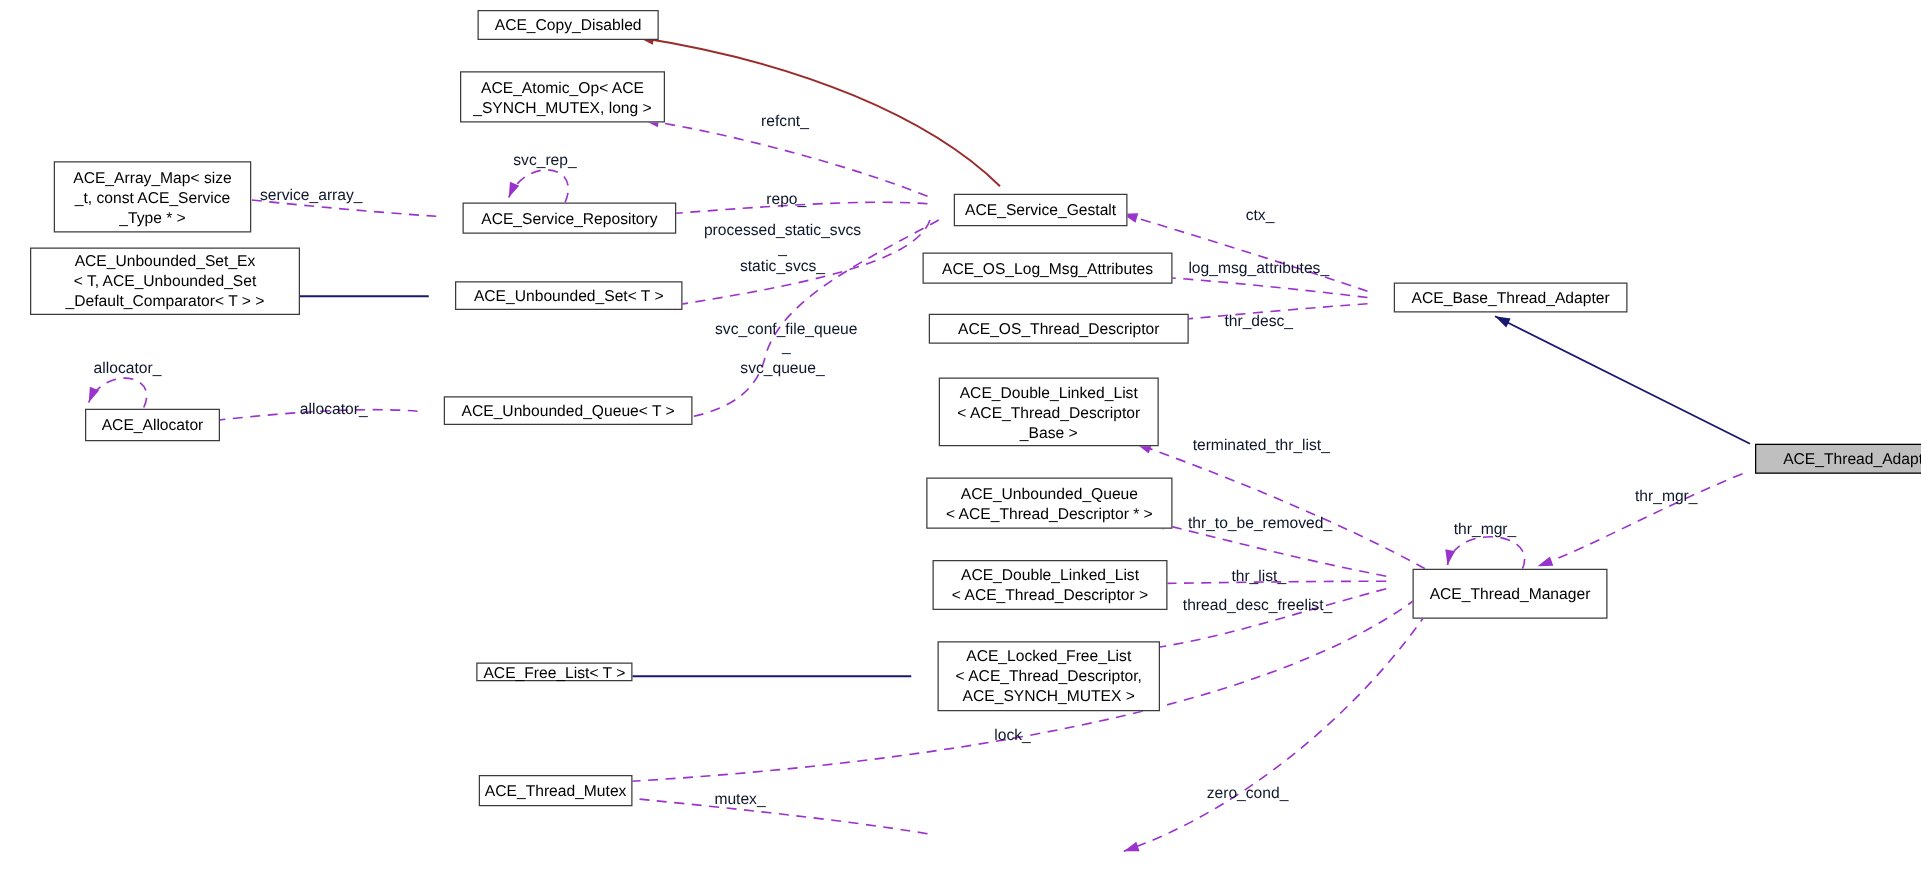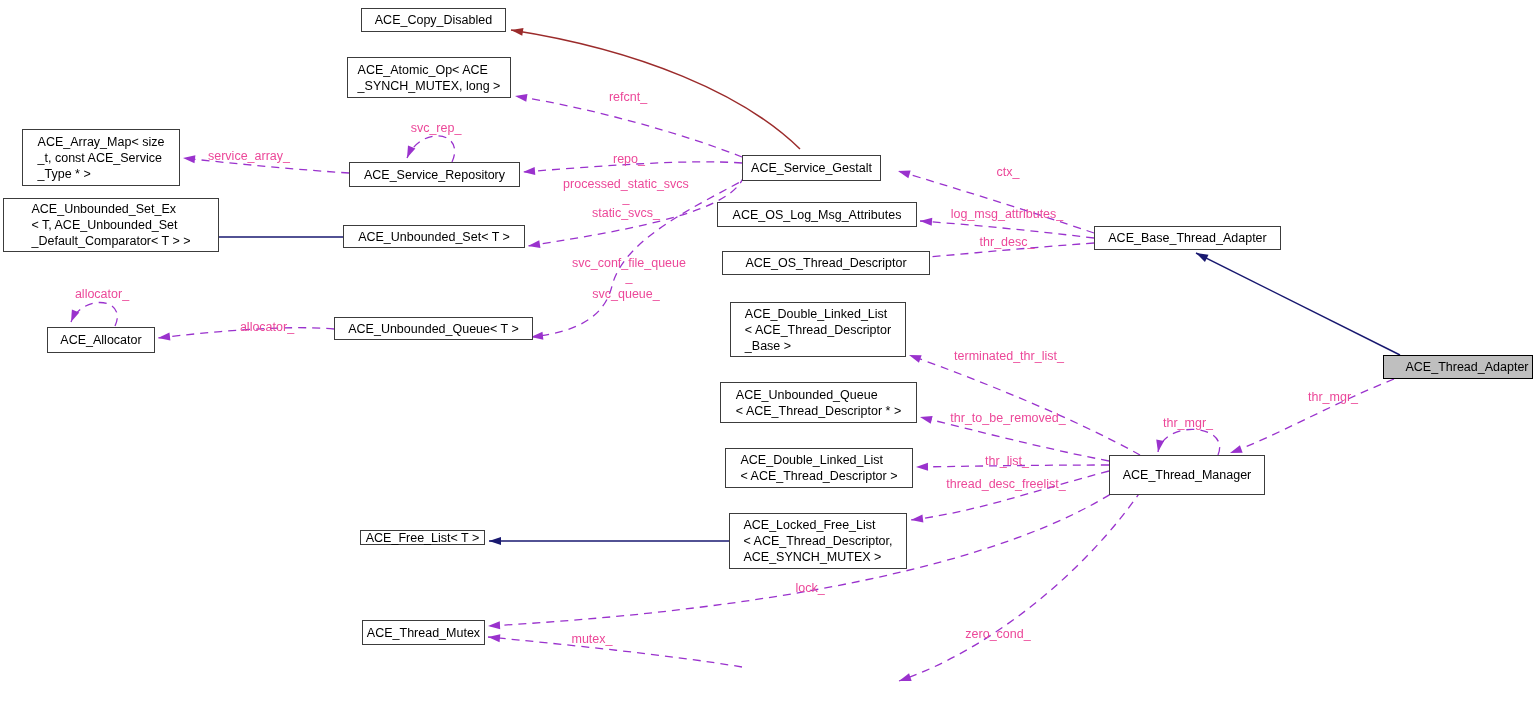--- a/index.html
+++ b/index.html
@@ -32,41 +32,43 @@
   }
   .mk-agg { fill: var(--aggregation, #9a32cd); }
   .mk-inh { fill: var(--inheritance, #191970); }
   .mk-pri { fill: var(--private-inheritance, #9b2b2b); }
   .node {
     position: absolute;
     box-sizing: border-box;
     display: flex;
     align-items: center;
     justify-content: center;
+    text-align: center;
     white-space: pre-line;
     background: var(--node-fill, #ffffff);
     border: 1.5px solid var(--node-border, #3c3c3c);
     color: #000000;
     font-size: 12.5px;
     line-height: 16px;
     padding: 0 2px;
     cursor: pointer;
+    margin-left: 21px;
   }
   .node.current {
     background: var(--highlight-fill, #bfbfbf);
     border-color: #000000;
     cursor: default;
     padding-left: 20px;
   }
   .elabel {
     position: absolute;
     transform: translateX(-50%);
     white-space: pre-line;
     text-align: center;
-    color: #ec4899;
+    color: #0f172a;
     font-size: 12.5px;
     line-height: 14px;
   }
 </style>
 </head>
 <body>
 
 <div id="canvas">
 
   <svg id="edges" viewBox="0 0 1537 703">
@@ -149,21 +151,21 @@
   <span class="elabel" style="left:626px;top:206px">static_svcs_</span>
   <span class="elabel" style="left:629px;top:256px">svc_conf_file_queue
 _</span>
   <span class="elabel" style="left:626px;top:287px">svc_queue_</span>
   <span class="elabel" style="left:436px;top:121px">svc_rep_</span>
   <span class="elabel" style="left:249px;top:149px">service_array_</span>
   <span class="elabel" style="left:102px;top:287px">allocator_</span>
   <span class="elabel" style="left:267px;top:320px">allocator_</span>
   <span class="elabel" style="left:1008px;top:165px">ctx_</span>
   <span class="elabel" style="left:1007px;top:207px">log_msg_attributes_</span>
-  <span class="elabel" style="left:1007px;top:235px">thr_desc_</span>
+  <span class="elabel" style="left:1007px;top:250px">thr_desc_</span>
   <span class="elabel" style="left:1009px;top:349px">terminated_thr_list_</span>
   <span class="elabel" style="left:1008px;top:411px">thr_to_be_removed_</span>
   <span class="elabel" style="left:1007px;top:454px">thr_list_</span>
   <span class="elabel" style="left:1006px;top:477px">thread_desc_freelist_</span>
   <span class="elabel" style="left:810px;top:581px">lock_</span>
   <span class="elabel" style="left:592px;top:632px">mutex_</span>
   <span class="elabel" style="left:998px;top:627px">zero_cond_</span>
   <span class="elabel" style="left:1188px;top:416px">thr_mgr_</span>
   <span class="elabel" style="left:1333px;top:390px">thr_mgr_</span>
 

